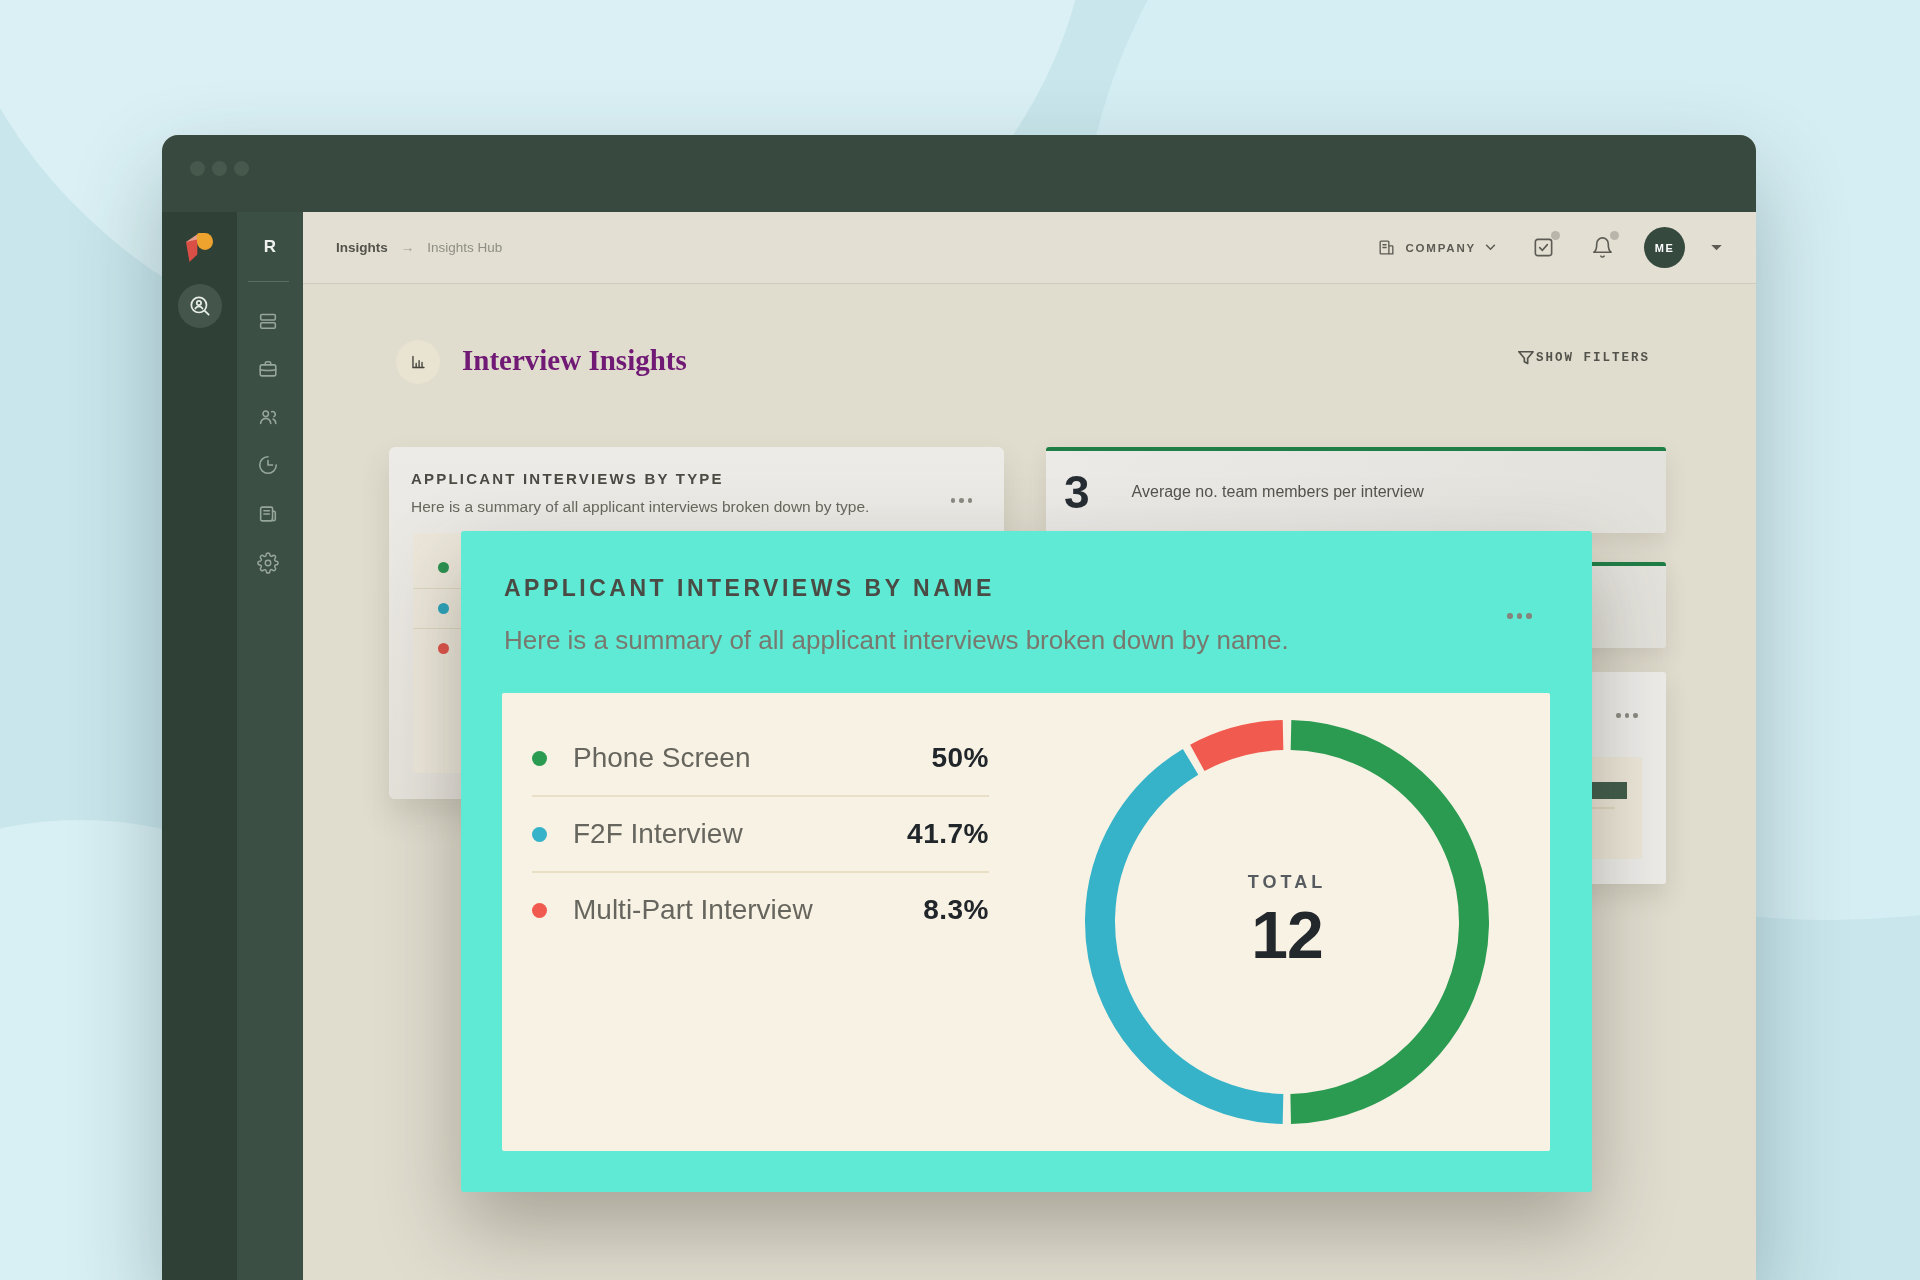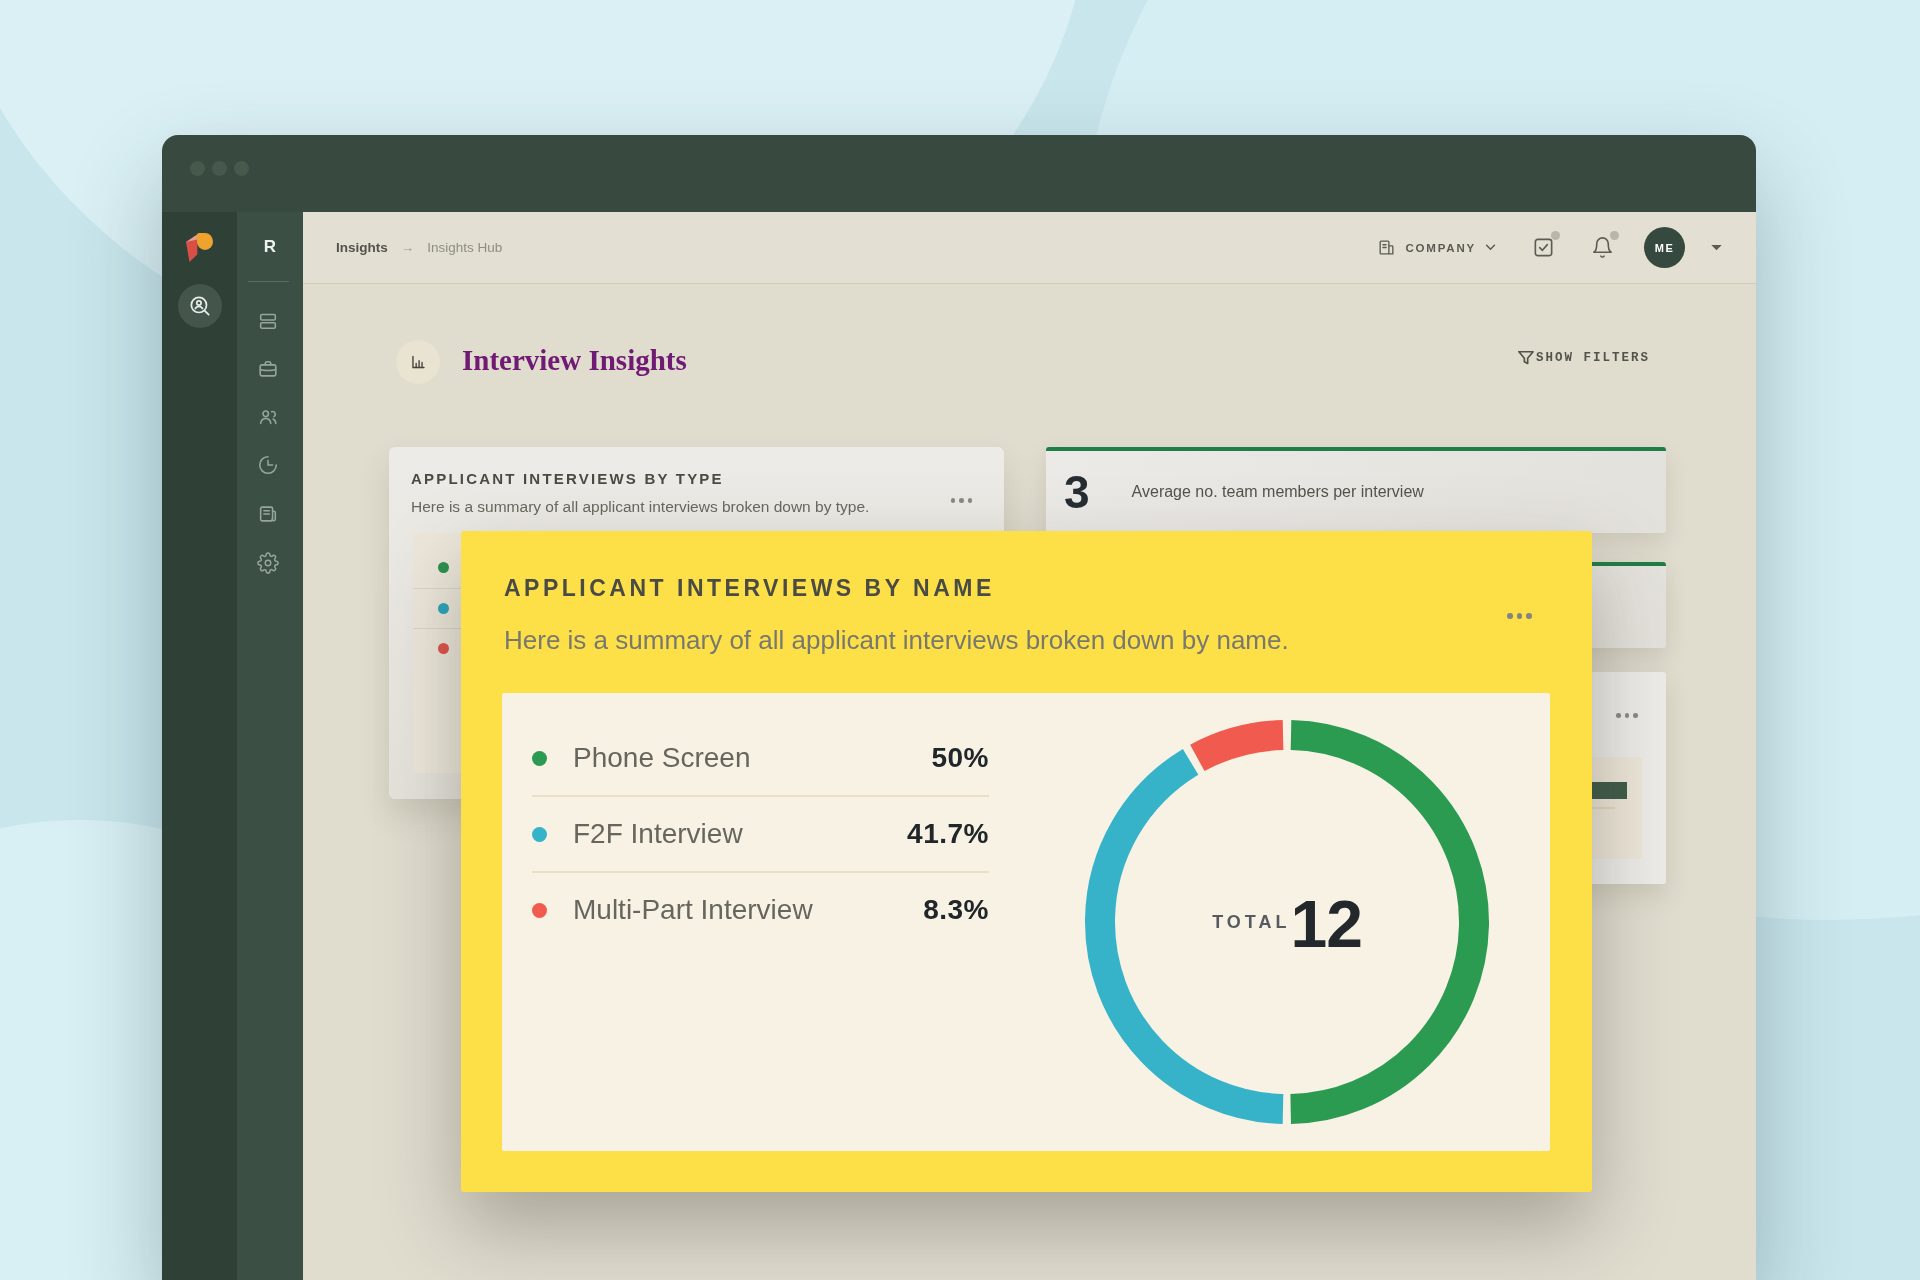--- a/index.html
+++ b/index.html
@@ -81,36 +81,36 @@
   .stat-lbl{font-size:16px;color:#54544d;margin-left:42px;}
 
   .card-mini{position:absolute;left:743px;top:460px;width:620px;height:212px;border-radius:3px;
              background:#ecebe8;box-shadow:0 12px 24px rgba(90,85,70,.15);}
   .cm-menu{position:absolute;left:570px;top:41px;}
   .cm-panel{position:absolute;left:54px;top:85px;width:542px;height:102px;background:#ece6d8;border-radius:3px;}
   .cm-bar{position:absolute;left:460px;top:25px;width:67px;height:17px;background:#3f5b49;}
   .cm-line{position:absolute;left:460px;top:50px;width:55px;height:2px;background:#e0d7bf;}
 
   
-  .modal{position:absolute;left:299px;top:396px;width:1131px;height:661px;background:#fde047;
+  .modal{position:absolute;left:299px;top:396px;width:1131px;height:661px;background:#5eead4;
          border-radius:3px;box-shadow:0 35px 80px rgba(60,58,45,.35);z-index:40;}
   .m-title{position:absolute;left:43px;top:44px;font-size:23px;font-weight:700;letter-spacing:3.5px;color:#4b4b45;}
   .m-sub{position:absolute;left:43px;top:94px;font-size:26px;color:#78786f;}
   .m-menu{position:absolute;left:1046px;top:82px;}
   .m-menu i{width:5.5px;height:5.5px;background:#85857e;}
   .m-panel{position:absolute;left:41px;top:162px;width:1048px;height:458px;background:#f8f2e4;border-radius:2px;}
   .legend{position:absolute;left:30px;top:28px;width:457px;}
   .lg-row{display:flex;align-items:center;height:74px;}
   .lg-row + .lg-row{border-top:2px solid #e9dfc7;}
   .dot-l{width:15px;height:15px;margin-right:26px;}
   .lg-label{font-size:28px;color:#66665e;}
   .lg-val{margin-left:auto;font-size:28px;font-weight:700;color:#21262a;letter-spacing:.5px;}
   .donut-box{position:absolute;left:575px;top:19px;width:420px;height:420px;}
   .donut-box svg{position:absolute;left:0;top:0;}
-  .donut-center{position:absolute;left:0;top:0;width:420px;height:420px;display:flex;flex-direction:row;
+  .donut-center{position:absolute;left:0;top:0;width:420px;height:420px;display:flex;flex-direction:column;
                 align-items:center;justify-content:center;text-align:left;}
   .total-lbl{font-size:18px;font-weight:700;letter-spacing:4px;color:#565b60;}
   .total-val{font-size:66px;font-weight:600;color:#23282d;margin-top:4px;letter-spacing:-1px;}
 </style>
 </head>
 <body>
 
 <div class="stage">
   <div class="blob blob-a"></div>
   <div class="blob blob-b"></div>

